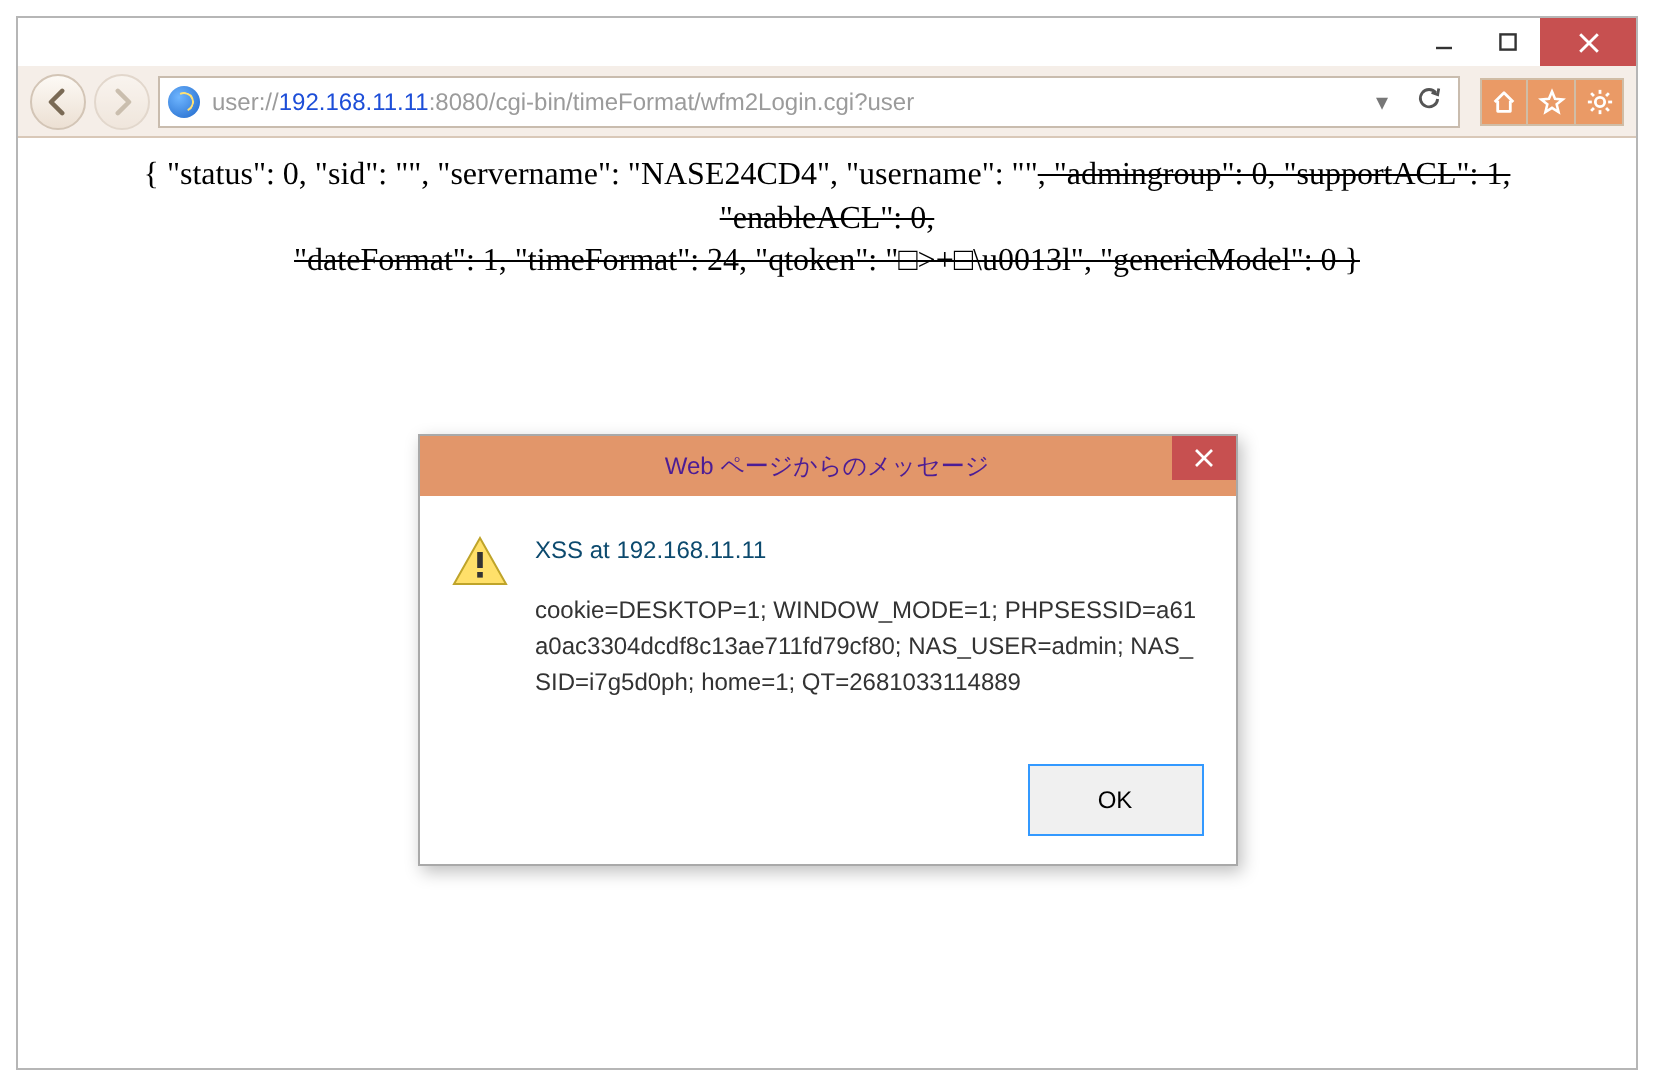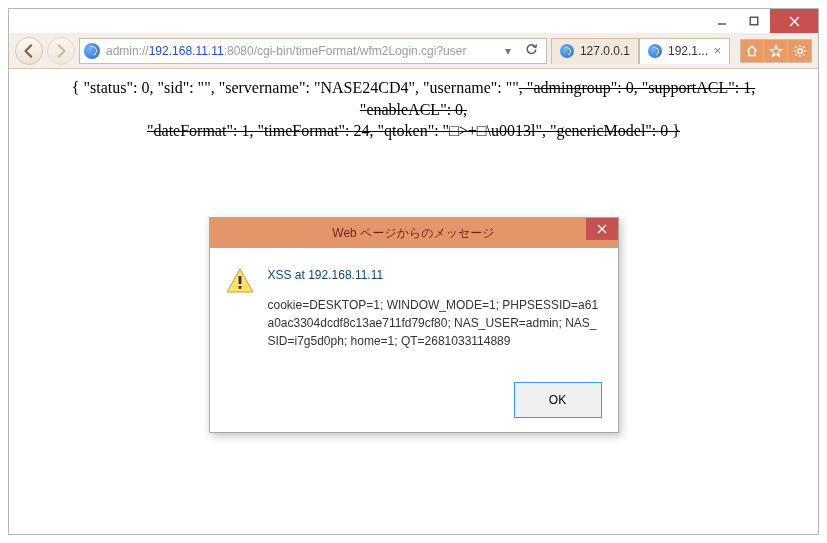--- a/index.html
+++ b/index.html
@@ -36,21 +36,21 @@
   .rightbtns { display:flex; align-items:center; gap:0; height:26px; padding-left:6px; }
   .rightbtns .rb { width:24px; height:24px; display:flex; align-items:center; justify-content:center; color:#fff; background:#ea9a66; border:1px solid #d0bda6; }
   .rightbtns .rb + .rb { border-left:none; }
 
   
   .content { flex:1; padding: 8px 18px; font-family: "Times New Roman", serif; font-size:16px; color:#000; line-height:1.35; position:relative; }
   .content .struck { text-decoration: line-through; }
 
   
   .dialog { position:absolute; left:50%; top:148px; transform:translateX(-50%); width:410px; background:#fff; border:1px solid #a9a9a9; box-shadow: 2px 3px 8px rgba(0,0,0,.25); font-family:"Segoe UI",Tahoma,sans-serif; }
-  .dialog .dtitle { height:30px; background:#e2966a; color:#7f1d1d; display:flex; align-items:center; padding:0 8px; font-size:12px; justify-content:center; position:relative; }
+  .dialog .dtitle { height:30px; background:#e2966a; color:#4c1d95; display:flex; align-items:center; padding:0 8px; font-size:12px; justify-content:center; position:relative; }
   .dialog .dtitle .dclose { position:absolute; right:0; top:0; height:22px; width:32px; background:#c75050; color:#fff; display:flex; align-items:center; justify-content:center; }
   .dialog .dbody { padding:18px 16px 12px 16px; display:flex; gap:14px; }
   .dialog .warn { width:28px; height:26px; position:relative; flex:0 0 28px; margin-top:2px; }
   .dialog .warn svg { display:block; }
   .dialog .msg { flex:1; font-size:12px; color:#333; }
   .dialog .msg .bold { font-weight:400; color:#0c4a6e; }
   .dialog .msg p { margin-bottom:12px; line-height:1.5; }
   .dialog .dactions { display:flex; justify-content:flex-end; padding:8px 16px 14px; }
   .dialog .dactions button { width:88px; height:36px; background:#f0f0f0; border:1px solid #8a8a8a; outline:1px solid #3399ff; outline-offset:-1px; font-size:12px; }
 
@@ -87,42 +87,31 @@
         </svg>
     </div>
     <div class="navbtn fwd">
       <svg width="14" height="14" viewBox="0 0 10 10">
           <path d="M3.5 1 L7.5 5 L3.5 9" fill="none" stroke="#a7987f" stroke-width="1.6" stroke-linecap="round" stroke-linejoin="round"></path>
         </svg>
     </div>
     <div class="addrwrap">
       <span class="ie"></span>
       <span class="url">
-        <span class="dim">admin://</span><span style="color:#1d4ed8">192.168.11.11</span><span class="dim">:8080/cgi-bin/timeFormat/wfm2Login.cgi?user</span>
+        <span class="dim">user://</span><span style="color:#1d4ed8">192.168.11.11</span><span class="dim">:8080/cgi-bin/timeFormat/wfm2Login.cgi?user</span>
       </span>
       <span class="caret">▾</span>
       <span class="reload">
         <svg width="13" height="13" viewBox="0 0 12 12">
             <path d="M9.2 3.2 A4 4 0 1 0 10 6" fill="none" stroke="#555" stroke-width="1.3"></path>
             <path d="M10.5 1.2 L10 4 L7.2 3" fill="none" stroke="#555" stroke-width="1.3"></path>
           </svg>
       </span>
     </div>
 
-    <div class="tabs">
-      <div class="tab">
-        <span class="fav"></span>
-        <span>127.0.0.1</span>
-      </div>
-      <div class="tab active">
-        <span class="fav"></span>
-        <span>192.1...</span>
-        <span class="x">×</span>
-      </div>
-    </div>
 
     <div class="rightbtns">
       <div class="rb">
         <svg width="14" height="14" viewBox="0 0 12 12">
             <path d="M2 6 L6 2 L10 6 M3.3 5.5 V10 H8.7 V5.5" fill="none" stroke="#fff" stroke-width="1.2" stroke-linejoin="round"></path>
           </svg>
       </div>
       <div class="rb">
         <svg width="14" height="14" viewBox="0 0 12 12">
             <path d="M6 1.5 L7.3 4.6 L10.6 4.9 L8 7 L8.8 10.3 L6 8.5 L3.2 10.3 L4 7 L1.4 4.9 L4.7 4.6 Z" fill="none" stroke="#fff" stroke-width="1.1"></path>

